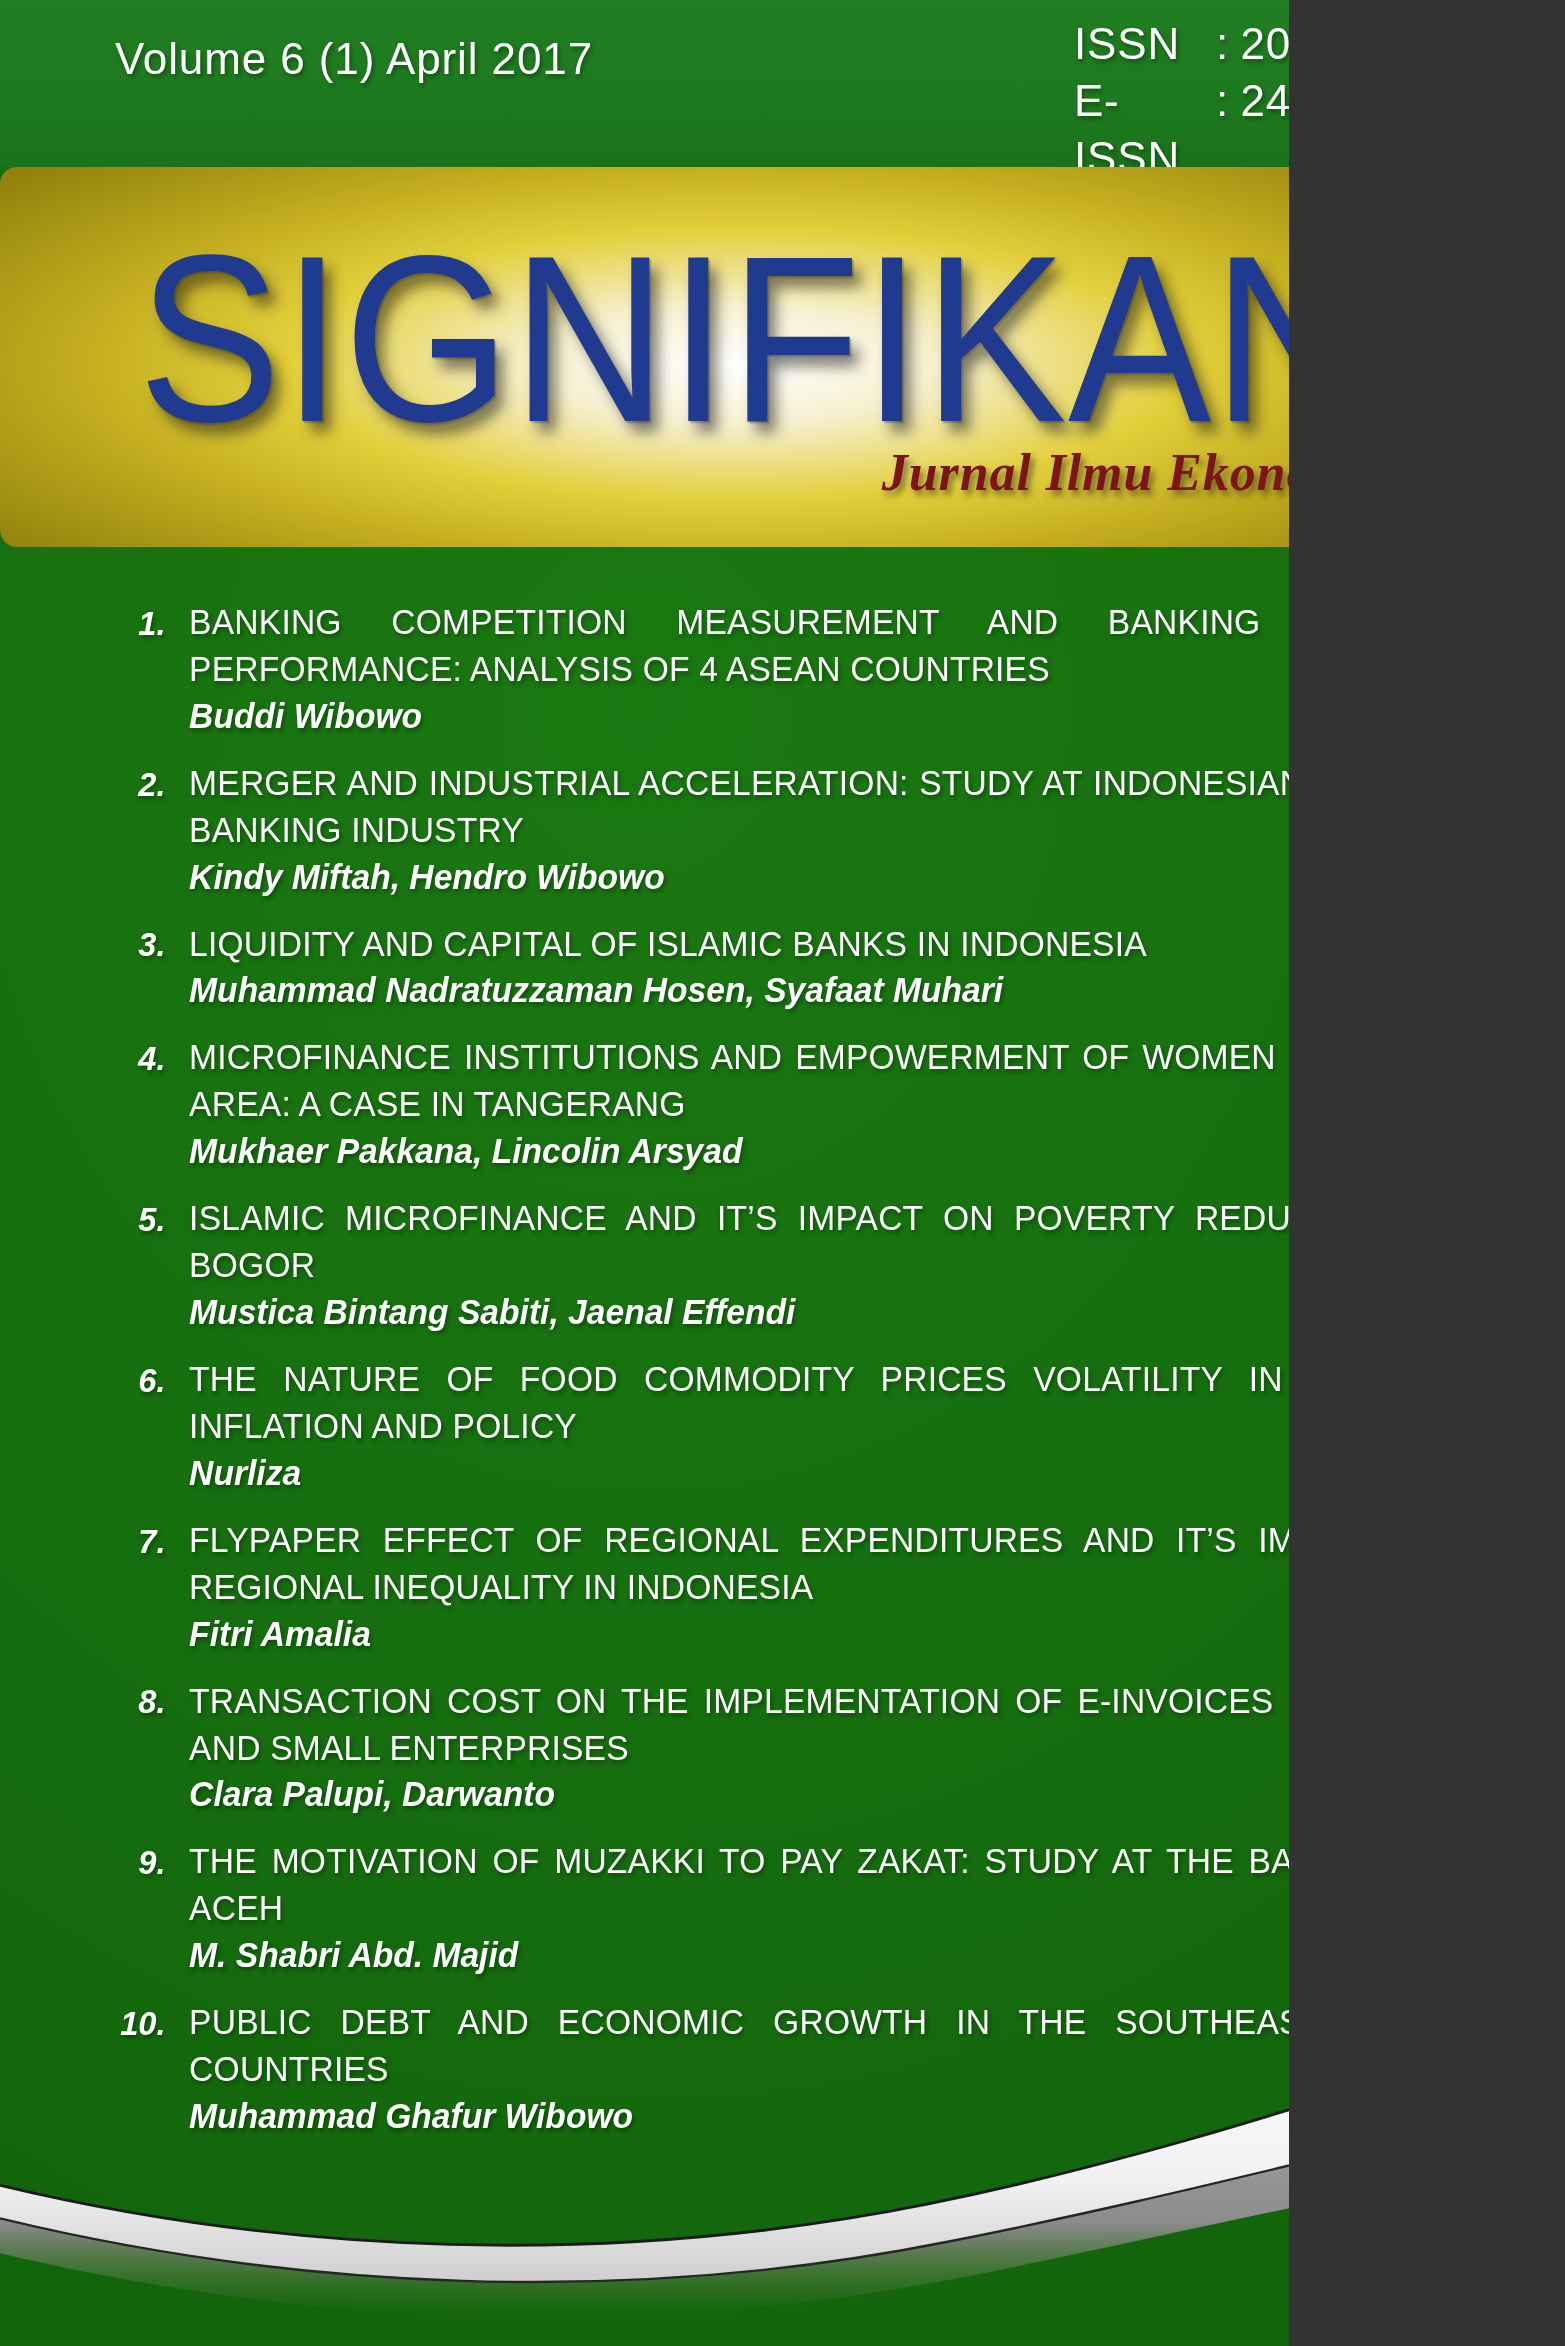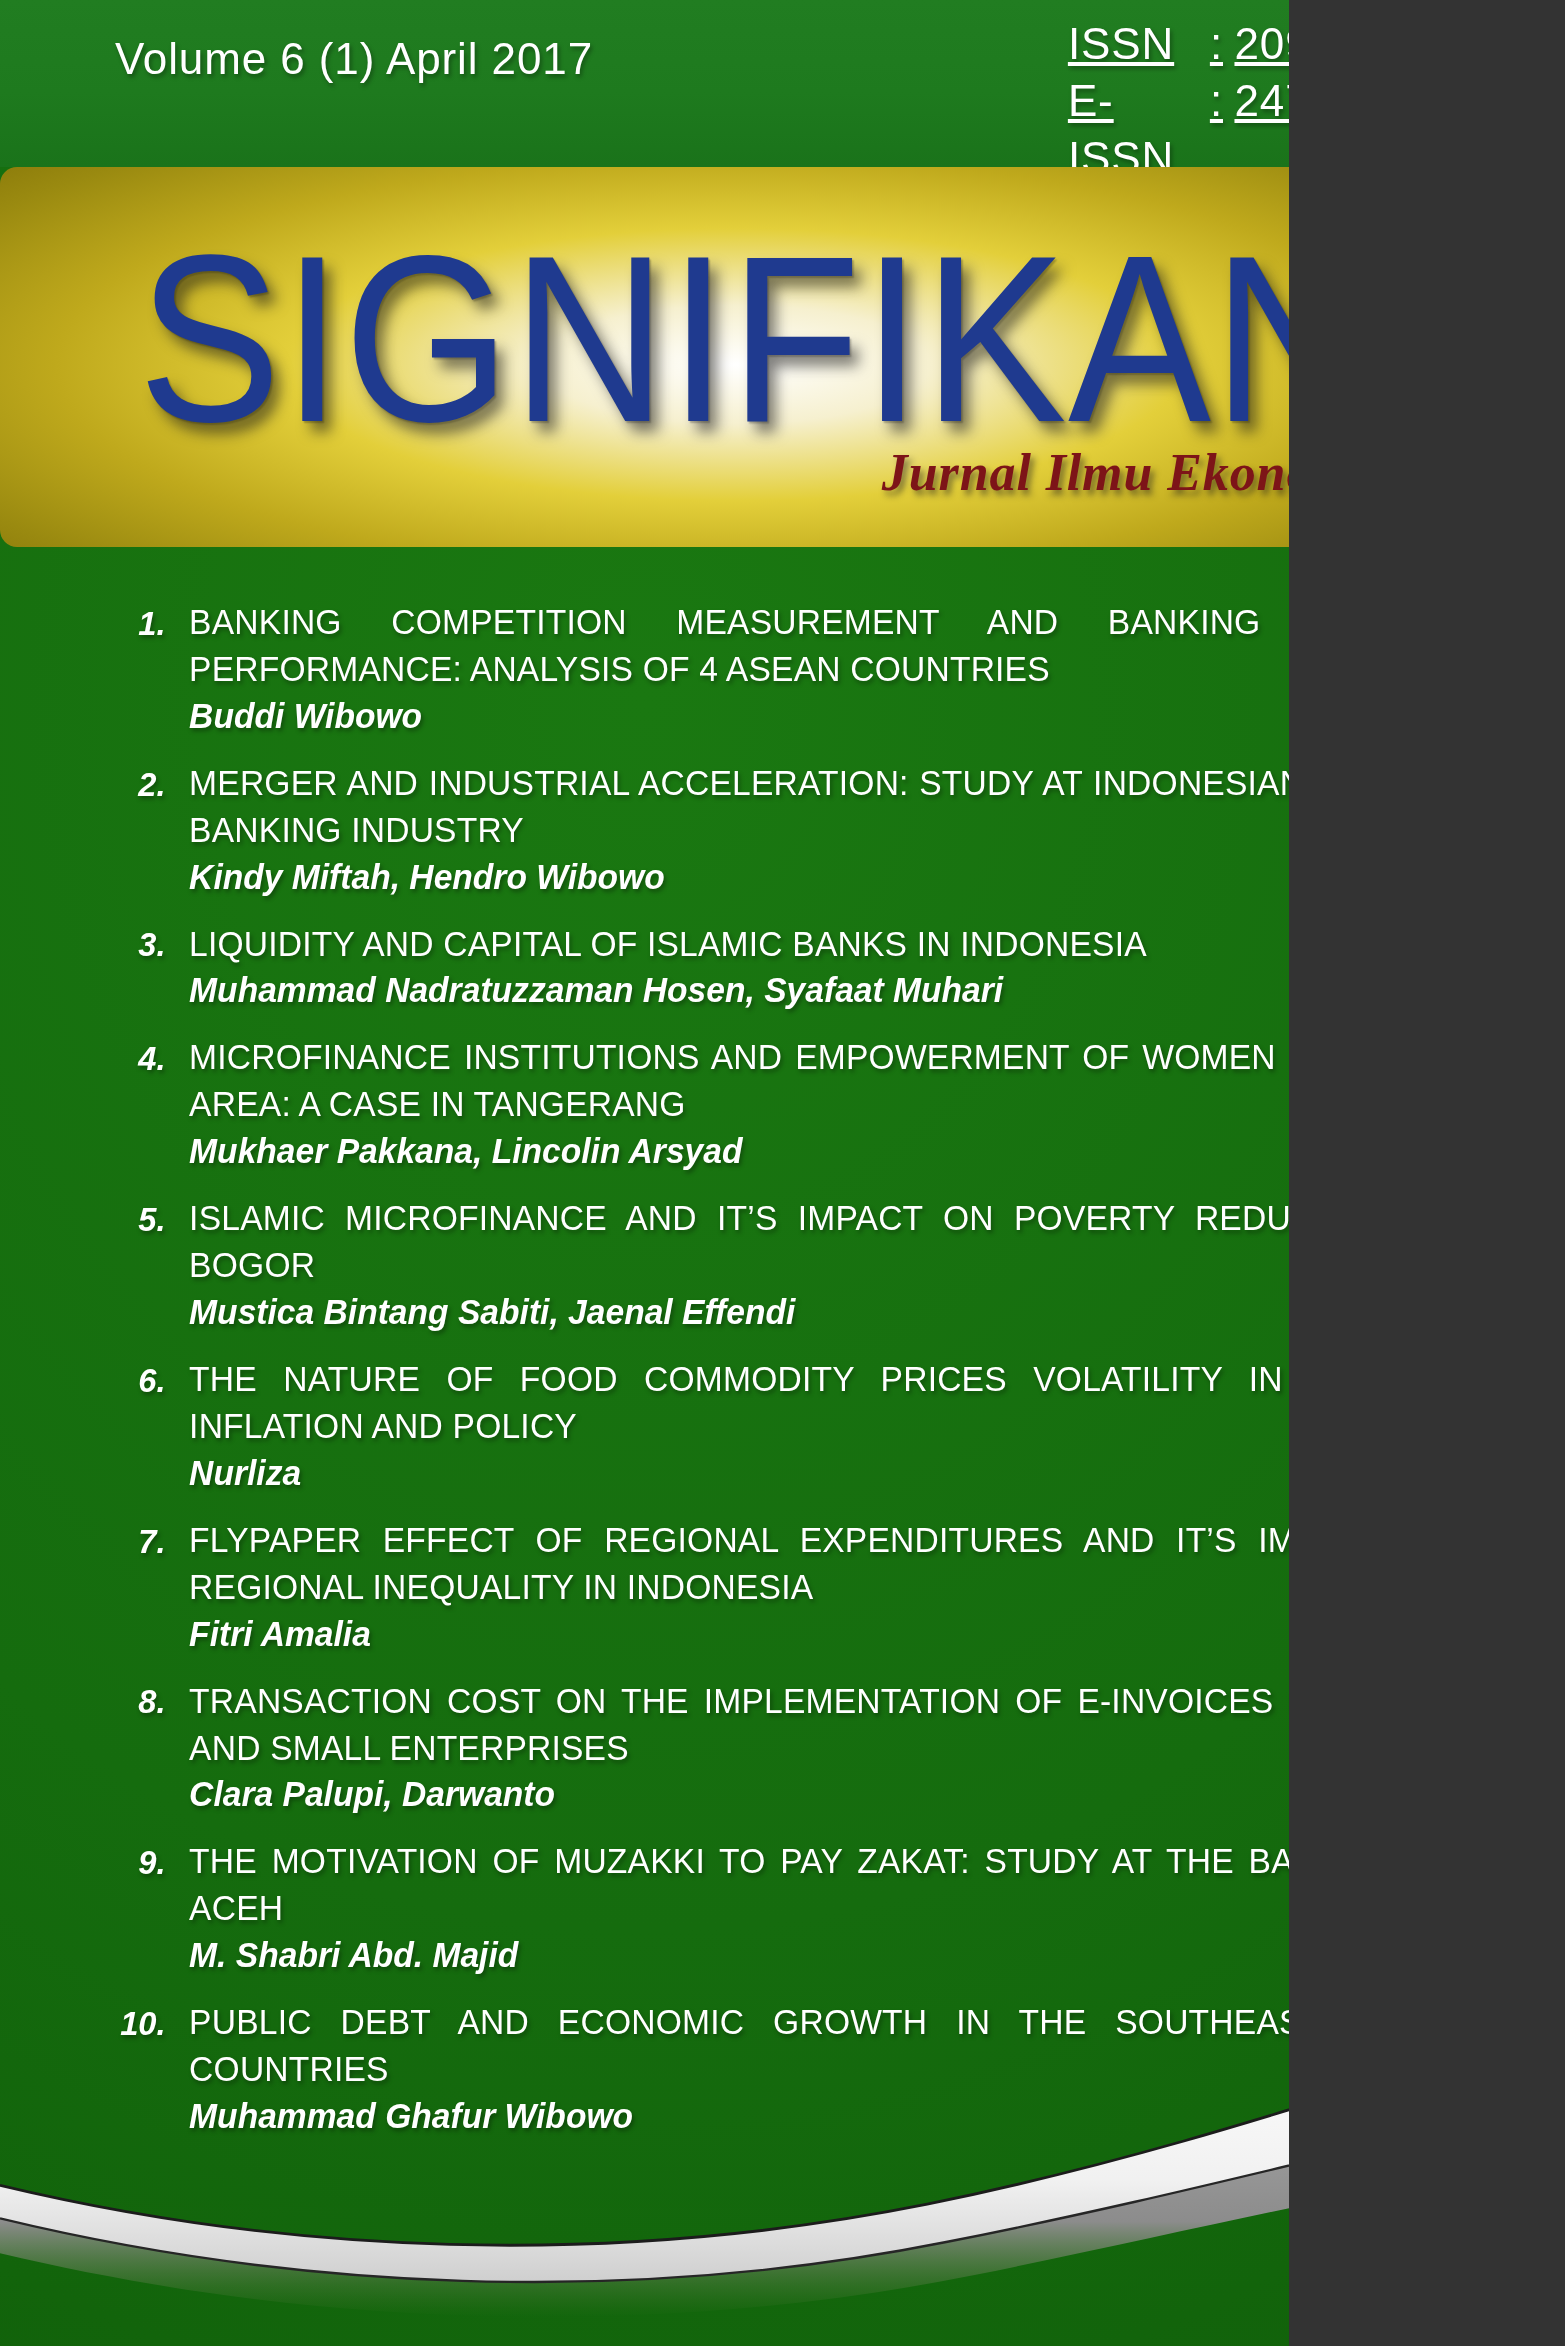--- a/index.html
+++ b/index.html
@@ -12,25 +12,24 @@
   .topbar{
     position:absolute;left:0;top:0;width:1565px;height:167px;
     background:linear-gradient(180deg,#217d21 0%, var(--green-top) 55%, #1a731a 100%);
   }
   .volume{
     position:absolute;left:115px;top:34px;
     color:var(--text-white);font-size:44px;letter-spacing:0.9px;
     text-shadow:1.9px 2.8px 4.7px rgba(0,0,0,0.35);
   }
   .issn-block{
-    position:absolute;right:112px;top:15px;
+    position:absolute;right:106px;top:15px;
     display:grid;grid-template-columns:142px 24.6px auto;
     color:var(--text-white);font-size:44px;line-height:57px;letter-spacing:0.9px;
     text-shadow:1.9px 2.8px 4.7px rgba(0,0,0,0.35);
-    text-decoration:underline;
   }
   .issn-block .val{white-space:nowrap;}
   
   .banner{
     position:absolute;left:0;top:167px;width:1565px;height:380px;
     background:radial-gradient(ellipse 62% 78% at 47% 52%,
       #ffffff 0%, #f6f0cf 20%, #e3cf3a 46%, #bfa91c 70%, var(--gold-edge) 92%, #8f7f0c 100%);
     border-radius:17px;
   }
   .journal-title{

